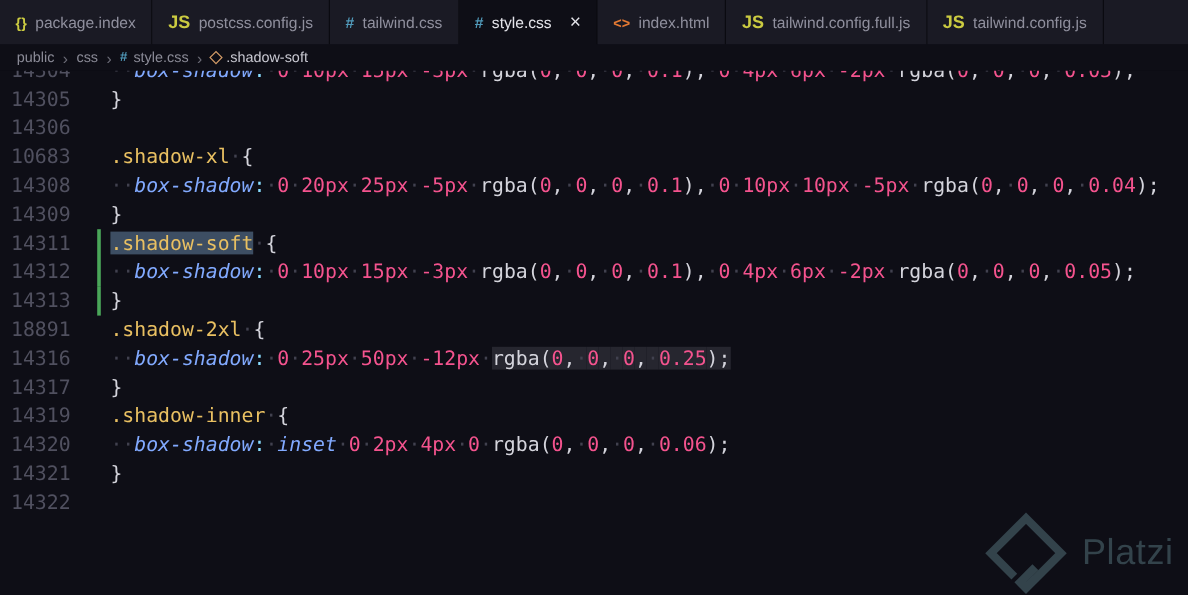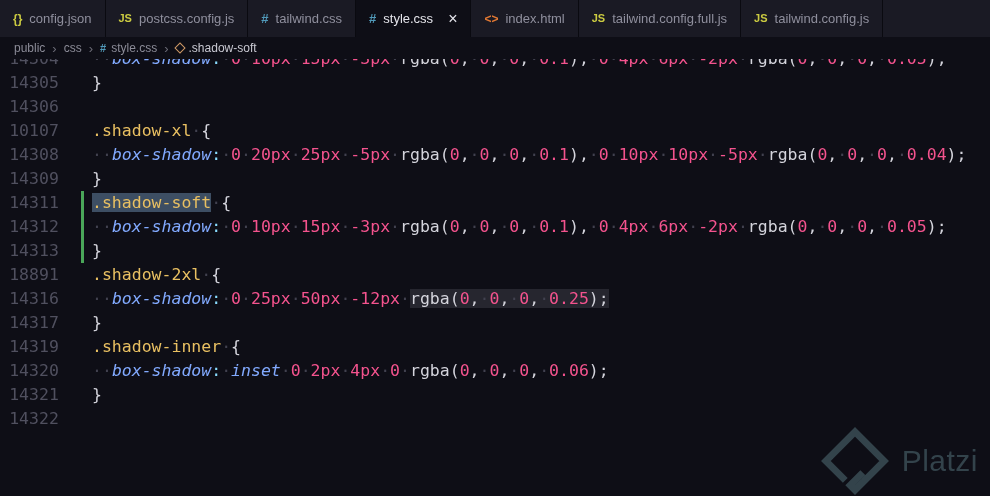--- a/index.html
+++ b/index.html
@@ -8,21 +8,21 @@
 
   .window { width:990px; height:496px; display:flex; flex-direction:column; }
 
   
   .tabbar { height:37px; flex:none; display:flex; background:var(--bg-tabbar); overflow:hidden; }
   .tab { display:flex; align-items:center; gap:7px; padding:0 13px; font-size:13px;
          color:var(--text-inactive); background:var(--bg-tab-inactive);
          border-right:1px solid var(--border); white-space:nowrap; cursor:pointer; }
   .tab.active { background:var(--bg-editor); color:var(--text-active); }
   .ticon { font-weight:bold; font-size:11px; line-height:1; }
-  .ticon.js   { color:var(--icon-js); font-size:11px; }
+  .ticon.js   { color:var(--icon-js); font-size:15px; }
   .ticon.json { color:var(--icon-json); font-size:12px; }
   .ticon.css  { color:var(--icon-css); font-size:13px; }
   .ticon.html { color:var(--icon-html); font-size:12px; }
   .tclose { margin-left:8px; font-size:16px; line-height:1; color:var(--text-active); }
 
   
   .breadcrumb { height:22px; flex:none; display:flex; align-items:center; gap:4px;
                 padding-left:14px; font-size:12px; color:var(--text-crumb); background:var(--bg-editor); }
   .bsep { opacity:.75; margin:0 3px; font-size:13px; }
   .bitem { display:flex; align-items:center; gap:5px; cursor:pointer; }
@@ -58,21 +58,21 @@
   .wmtext { font-size:30px; letter-spacing:.5px; font-weight:500; }
 </style>
 </head>
 <body>
 
 <div class="window">
 
   <div class="tabbar">
       <div class="tab">
         <span class="ticon json">{}</span>
-        <span class="tlabel">config.json</span>
+        <span class="tlabel">package.index</span>
       </div>
       <div class="tab">
         <span class="ticon js">JS</span>
         <span class="tlabel">postcss.config.js</span>
       </div>
       <div class="tab">
         <span class="ticon css">#</span>
         <span class="tlabel">tailwind.css</span>
       </div>
       <div class="tab active">
@@ -112,21 +112,21 @@
         <span class="bicon class"></span>
         <span>.shadow-soft</span>
       </span>
     </div>
 
   <div class="editor">
     <div class="lines">
         <div class="line"><span class="lnum">14304</span><span class="lcode"><span class="tk-ws">··</span><span class="tk-prop">box-shadow</span><span class="tk-colon">:</span><span class="tk-ws">·</span><span class="tk-num">0</span><span class="tk-ws">·</span><span class="tk-num">10px</span><span class="tk-ws">·</span><span class="tk-num">15px</span><span class="tk-ws">·</span><span class="tk-num">-3px</span><span class="tk-ws">·</span><span class="tk-fn">rgba</span><span class="tk-pun">(</span><span class="tk-num">0</span><span class="tk-pun">,</span><span class="tk-ws">·</span><span class="tk-num">0</span><span class="tk-pun">,</span><span class="tk-ws">·</span><span class="tk-num">0</span><span class="tk-pun">,</span><span class="tk-ws">·</span><span class="tk-num">0.1</span><span class="tk-pun">),</span><span class="tk-ws">·</span><span class="tk-num">0</span><span class="tk-ws">·</span><span class="tk-num">4px</span><span class="tk-ws">·</span><span class="tk-num">6px</span><span class="tk-ws">·</span><span class="tk-num">-2px</span><span class="tk-ws">·</span><span class="tk-fn">rgba</span><span class="tk-pun">(</span><span class="tk-num">0</span><span class="tk-pun">,</span><span class="tk-ws">·</span><span class="tk-num">0</span><span class="tk-pun">,</span><span class="tk-ws">·</span><span class="tk-num">0</span><span class="tk-pun">,</span><span class="tk-ws">·</span><span class="tk-num">0.05</span><span class="tk-pun">);</span></span></div>
         <div class="line"><span class="lnum">14305</span><span class="lcode"><span class="tk-pun">}</span></span></div>
         <div class="line"><span class="lnum">14306</span><span class="lcode"></span></div>
-        <div class="line"><span class="lnum">10107</span><span class="lcode"><span class="tk-sel">.shadow-xl</span><span class="tk-ws">·</span><span class="tk-pun">{</span></span></div>
+        <div class="line"><span class="lnum">10683</span><span class="lcode"><span class="tk-sel">.shadow-xl</span><span class="tk-ws">·</span><span class="tk-pun">{</span></span></div>
         <div class="line"><span class="lnum">14308</span><span class="lcode"><span class="tk-ws">··</span><span class="tk-prop">box-shadow</span><span class="tk-colon">:</span><span class="tk-ws">·</span><span class="tk-num">0</span><span class="tk-ws">·</span><span class="tk-num">20px</span><span class="tk-ws">·</span><span class="tk-num">25px</span><span class="tk-ws">·</span><span class="tk-num">-5px</span><span class="tk-ws">·</span><span class="tk-fn">rgba</span><span class="tk-pun">(</span><span class="tk-num">0</span><span class="tk-pun">,</span><span class="tk-ws">·</span><span class="tk-num">0</span><span class="tk-pun">,</span><span class="tk-ws">·</span><span class="tk-num">0</span><span class="tk-pun">,</span><span class="tk-ws">·</span><span class="tk-num">0.1</span><span class="tk-pun">),</span><span class="tk-ws">·</span><span class="tk-num">0</span><span class="tk-ws">·</span><span class="tk-num">10px</span><span class="tk-ws">·</span><span class="tk-num">10px</span><span class="tk-ws">·</span><span class="tk-num">-5px</span><span class="tk-ws">·</span><span class="tk-fn">rgba</span><span class="tk-pun">(</span><span class="tk-num">0</span><span class="tk-pun">,</span><span class="tk-ws">·</span><span class="tk-num">0</span><span class="tk-pun">,</span><span class="tk-ws">·</span><span class="tk-num">0</span><span class="tk-pun">,</span><span class="tk-ws">·</span><span class="tk-num">0.04</span><span class="tk-pun">);</span></span></div>
         <div class="line"><span class="lnum">14309</span><span class="lcode"><span class="tk-pun">}</span></span></div>
         <div class="line"><span class="gitbar"></span><span class="lnum">14311</span><span class="lcode"><span class="tk-sel selected">.shadow-soft</span><span class="tk-ws">·</span><span class="tk-pun">{</span></span></div>
         <div class="line"><span class="gitbar"></span><span class="lnum">14312</span><span class="lcode"><span class="tk-ws">··</span><span class="tk-prop">box-shadow</span><span class="tk-colon">:</span><span class="tk-ws">·</span><span class="tk-num">0</span><span class="tk-ws">·</span><span class="tk-num">10px</span><span class="tk-ws">·</span><span class="tk-num">15px</span><span class="tk-ws">·</span><span class="tk-num">-3px</span><span class="tk-ws">·</span><span class="tk-fn">rgba</span><span class="tk-pun">(</span><span class="tk-num">0</span><span class="tk-pun">,</span><span class="tk-ws">·</span><span class="tk-num">0</span><span class="tk-pun">,</span><span class="tk-ws">·</span><span class="tk-num">0</span><span class="tk-pun">,</span><span class="tk-ws">·</span><span class="tk-num">0.1</span><span class="tk-pun">),</span><span class="tk-ws">·</span><span class="tk-num">0</span><span class="tk-ws">·</span><span class="tk-num">4px</span><span class="tk-ws">·</span><span class="tk-num">6px</span><span class="tk-ws">·</span><span class="tk-num">-2px</span><span class="tk-ws">·</span><span class="tk-fn">rgba</span><span class="tk-pun">(</span><span class="tk-num">0</span><span class="tk-pun">,</span><span class="tk-ws">·</span><span class="tk-num">0</span><span class="tk-pun">,</span><span class="tk-ws">·</span><span class="tk-num">0</span><span class="tk-pun">,</span><span class="tk-ws">·</span><span class="tk-num">0.05</span><span class="tk-pun">);</span></span></div>
         <div class="line"><span class="gitbar"></span><span class="lnum">14313</span><span class="lcode"><span class="tk-pun">}</span></span></div>
         <div class="line"><span class="lnum">18891</span><span class="lcode"><span class="tk-sel">.shadow-2xl</span><span class="tk-ws">·</span><span class="tk-pun">{</span></span></div>
         <div class="line"><span class="lnum">14316</span><span class="lcode"><span class="tk-ws">··</span><span class="tk-prop">box-shadow</span><span class="tk-colon">:</span><span class="tk-ws">·</span><span class="tk-num">0</span><span class="tk-ws">·</span><span class="tk-num">25px</span><span class="tk-ws">·</span><span class="tk-num">50px</span><span class="tk-ws">·</span><span class="tk-num">-12px</span><span class="tk-ws">·</span><span class="tk-fn m">rgba</span><span class="tk-pun m">(</span><span class="tk-num m">0</span><span class="tk-pun m">,</span><span class="tk-ws m">·</span><span class="tk-num m">0</span><span class="tk-pun m">,</span><span class="tk-ws m">·</span><span class="tk-num m">0</span><span class="tk-pun m">,</span><span class="tk-ws m">·</span><span class="tk-num m">0.25</span><span class="tk-pun m">);</span></span></div>
         <div class="line"><span class="lnum">14317</span><span class="lcode"><span class="tk-pun">}</span></span></div>
         <div class="line"><span class="lnum">14319</span><span class="lcode"><span class="tk-sel">.shadow-inner</span><span class="tk-ws">·</span><span class="tk-pun">{</span></span></div>
         <div class="line"><span class="lnum">14320</span><span class="lcode"><span class="tk-ws">··</span><span class="tk-prop">box-shadow</span><span class="tk-colon">:</span><span class="tk-ws">·</span><span class="tk-kw">inset</span><span class="tk-ws">·</span><span class="tk-num">0</span><span class="tk-ws">·</span><span class="tk-num">2px</span><span class="tk-ws">·</span><span class="tk-num">4px</span><span class="tk-ws">·</span><span class="tk-num">0</span><span class="tk-ws">·</span><span class="tk-fn">rgba</span><span class="tk-pun">(</span><span class="tk-num">0</span><span class="tk-pun">,</span><span class="tk-ws">·</span><span class="tk-num">0</span><span class="tk-pun">,</span><span class="tk-ws">·</span><span class="tk-num">0</span><span class="tk-pun">,</span><span class="tk-ws">·</span><span class="tk-num">0.06</span><span class="tk-pun">);</span></span></div>

